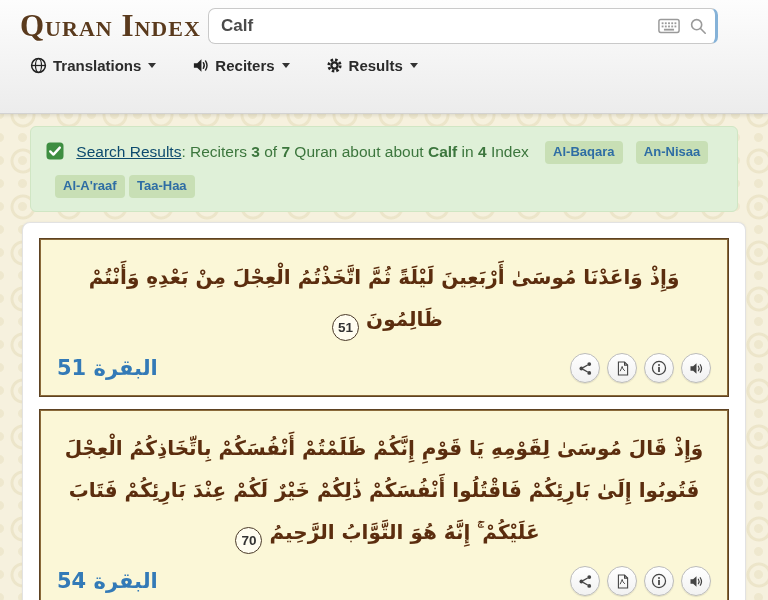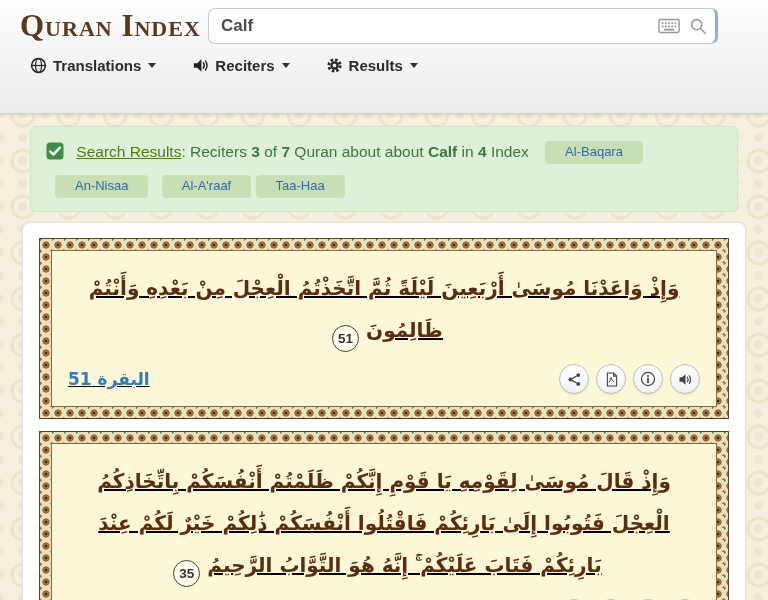--- a/index.html
+++ b/index.html
@@ -83,29 +83,29 @@
     background:#dff0d8;
     border:1px solid #d0e6c4;
     border-radius:6px;
     padding:9px 15px 10px 15px;
     color:#3c763d;
     font-size:15.5px;
     line-height:2.0;
   }
   .result-banner .check{ vertical-align:-3px; margin-right:8px; }
   .result-banner a{
-    color:#4d7c0f; text-decoration:underline; cursor:pointer;
+    color:#0c4a6e; text-decoration:underline; cursor:pointer;
   }
   .badge{
     display:inline-block;
     background:#c8dfb5;
     color:#2e6da4;
-    font-size:13px; font-weight:normal;
+    font-size:13px; font-weight:bold;
     border-radius:4px;
-    padding:1px 20px;
+    padding:1px 8px;
     margin-left:9px;
     line-height:1.6;
     cursor:pointer;
     vertical-align:1px;
   }
   .badge.first-line-gap{ margin-left:12px; }
 
   
   .content-box{
     margin:10px 22px 0 22px;
@@ -115,30 +115,28 @@
     border-radius:8px 8px 0 0;
     padding:15px 16px 0 16px;
     min-height:420px;
     box-shadow:0 0 3px rgba(0,0,0,0.05);
   }
 
   
   .verse-card{
     margin-bottom:12px;
     border:1px solid #5d4222;
-    padding:11px;
     background-color:#eadfbe;
     background-image:
       radial-gradient(circle at 6px 6px, #3e2a10 1.1px, transparent 1.7px),
       radial-gradient(circle at 6px 6px, #b5762f 2.4px, #6f5126 3.2px, transparent 3.9px),
       radial-gradient(circle at 0 0, #5d7a35 1.4px, transparent 2px),
       radial-gradient(circle at 12px 12px, #5d7a35 1.4px, transparent 2px),
       radial-gradient(circle at 0 12px, #c4692a 1.2px, transparent 1.8px);
     background-size:12px 12px;
-    text-decoration:underline;
   }
   .verse-inner{
     background:#fbf7d7;
     border:1px solid #8a6a3a;
     padding:10px 14px 8px 14px;
   }
   .arabic{
     direction:rtl;
     text-align:center;
     font-family:"DejaVu Sans", sans-serif;
@@ -162,21 +160,21 @@
     margin:0 7px;
     vertical-align:-6px;
   }
   .card-footer{
     display:flex; justify-content:space-between; align-items:center;
     direction:ltr;
     padding:10px 2px 4px 2px;
   }
   .surah-link{
     font-family:"DejaVu Sans", sans-serif;
-    font-size:17px; font-weight:bold;
+    font-size:21px; font-weight:bold;
     color:#337ab7;
     direction:ltr;
     cursor:pointer;
   }
   .actions{ display:flex; gap:7px; }
   .act-btn{
     width:30px; height:30px;
     border-radius:50%;
     background:linear-gradient(#ffffff,#f1f1f1);
     border:1px solid #bcbcbc;
@@ -321,21 +319,21 @@
               <path d="M15 5 q3.3 5 0 10" fill="none" stroke="#444" stroke-width="1.6" stroke-linecap="round"></path>
             </svg>
           </span>
         </span>
       </div>
     </div>
   </div>
 
   <div class="verse-card">
     <div class="verse-inner">
-      <div class="arabic"><span>وَإِذْ قَالَ مُوسَىٰ لِقَوْمِهِ يَا قَوْمِ إِنَّكُمْ ظَلَمْتُمْ أَنْفُسَكُمْ بِاتِّخَاذِكُمُ الْعِجْلَ فَتُوبُوا إِلَىٰ بَارِئِكُمْ فَاقْتُلُوا أَنْفُسَكُمْ ذَٰلِكُمْ خَيْرٌ لَكُمْ عِنْدَ بَارِئِكُمْ فَتَابَ عَلَيْكُمْ ۚ إِنَّهُ هُوَ التَّوَّابُ الرَّحِيمُ</span><span class="ayah-circle">35</span><span></span></div>
+      <div class="arabic"><span>وَإِذْ قَالَ مُوسَىٰ لِقَوْمِهِ يَا قَوْمِ إِنَّكُمْ ظَلَمْتُمْ أَنْفُسَكُمْ بِاتِّخَاذِكُمُ الْعِجْلَ فَتُوبُوا إِلَىٰ بَارِئِكُمْ فَاقْتُلُوا أَنْفُسَكُمْ ذَٰلِكُمْ خَيْرٌ لَكُمْ عِنْدَ بَارِئِكُمْ فَتَابَ عَلَيْكُمْ ۚ إِنَّهُ هُوَ التَّوَّابُ الرَّحِيمُ</span><span class="ayah-circle">70</span><span></span></div>
       <div class="card-footer">
         <span class="surah-link" dir="ltr">البقرة 54</span>
         <span class="actions">
           <span class="act-btn">
             <svg width="15" height="15" viewBox="0 0 22 22">
               <circle cx="16.5" cy="4.5" r="2.8" fill="#444"></circle>
                 <circle cx="5" cy="11" r="2.8" fill="#444"></circle>
                 <circle cx="16.5" cy="17.5" r="2.8" fill="#444"></circle>
               <line x1="7.4" y1="9.7" x2="14.2" y2="5.8" stroke="#444" stroke-width="1.8"></line>
               <line x1="7.4" y1="12.3" x2="14.2" y2="16.2" stroke="#444" stroke-width="1.8"></line>

